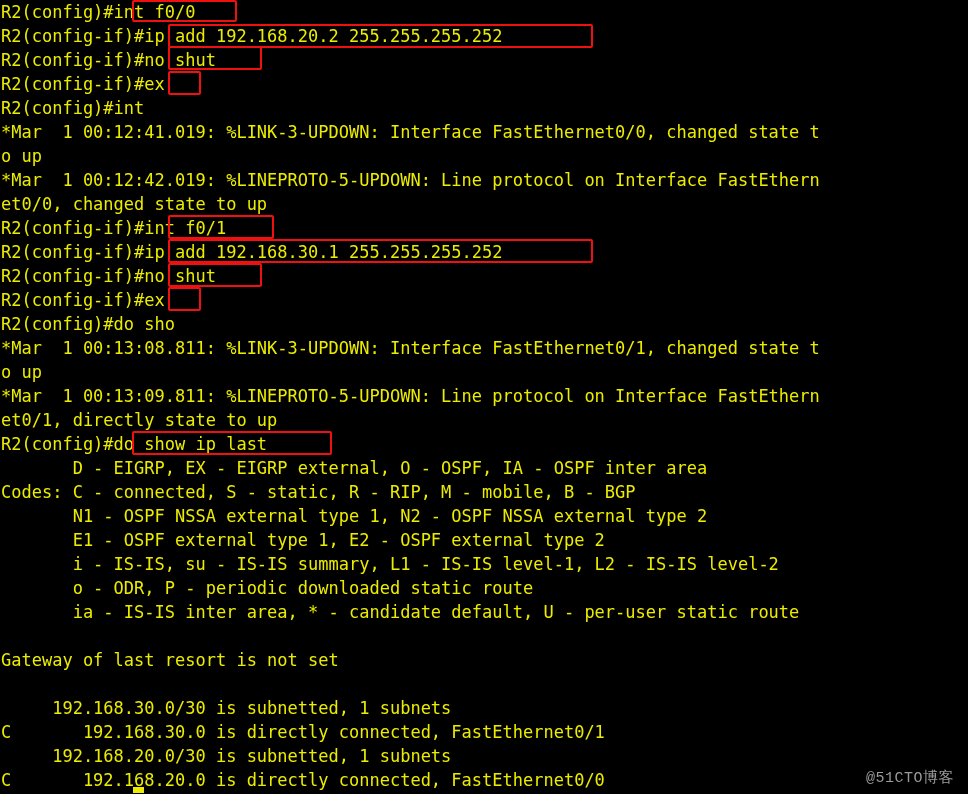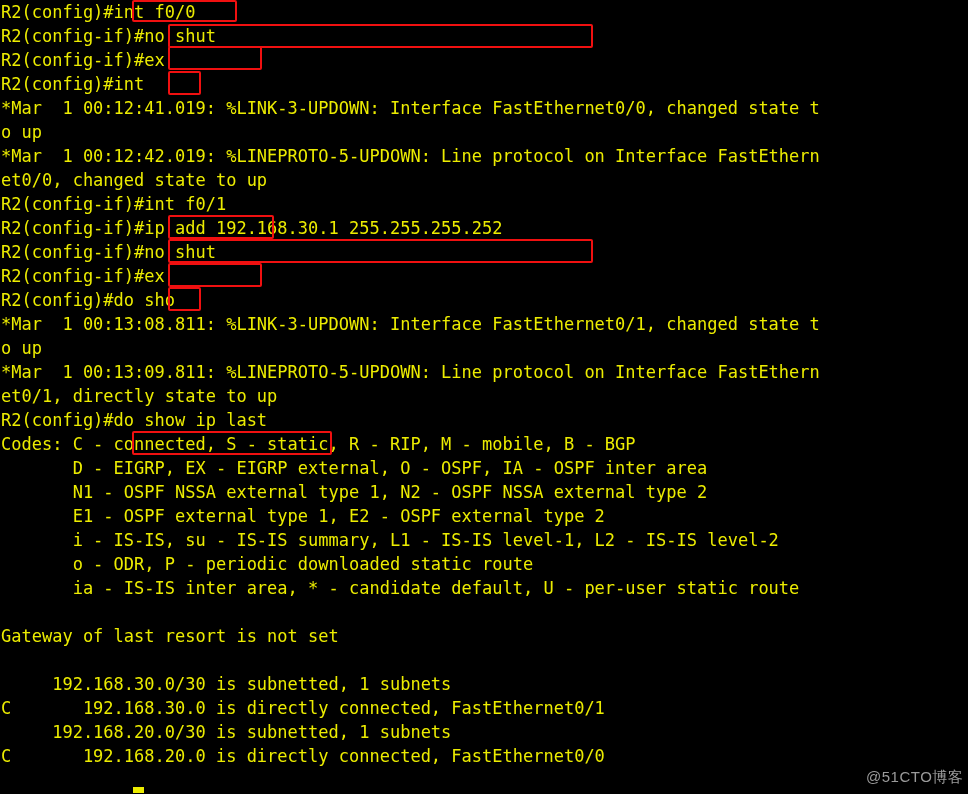--- a/index.html
+++ b/index.html
@@ -49,52 +49,53 @@
   }
   #cursor-block {
     position: absolute;
     background: #ecec00;
     width: 11px;
     height: 6px;
   }
   #watermark {
     position: absolute;
     color: #9a9a9a;
-    font-family: Liberation Sans, sans-serif;
+    font-family: Liberation Mono, monospace;
     font-size: 15px;
     letter-spacing: 0.5px;
     white-space: pre;
   }
 </style>
 </head>
 <body style="background: rgb(0, 0, 0);">
 
 <div id="terminal" style="background: rgb(0, 0, 0);">
 
   <div id="console-lines">
       <div class="term-line">R2(config)#int f0/0</div>
+      <div class="term-line">R2(config-if)#ip add 192.168.20.2 255.255.255.252</div>
       <div class="term-line">R2(config-if)#no shut</div>
       <div class="term-line">R2(config-if)#ex</div>
       <div class="term-line">R2(config)#int</div>
       <div class="term-line">*Mar  1 00:12:41.019: %LINK-3-UPDOWN: Interface FastEthernet0/0, changed state t</div>
       <div class="term-line">o up</div>
       <div class="term-line">*Mar  1 00:12:42.019: %LINEPROTO-5-UPDOWN: Line protocol on Interface FastEthern</div>
       <div class="term-line">et0/0, changed state to up</div>
       <div class="term-line">R2(config-if)#int f0/1</div>
       <div class="term-line">R2(config-if)#ip add 192.168.30.1 255.255.255.252</div>
       <div class="term-line">R2(config-if)#no shut</div>
       <div class="term-line">R2(config-if)#ex</div>
       <div class="term-line">R2(config)#do sho</div>
       <div class="term-line">*Mar  1 00:13:08.811: %LINK-3-UPDOWN: Interface FastEthernet0/1, changed state t</div>
       <div class="term-line">o up</div>
       <div class="term-line">*Mar  1 00:13:09.811: %LINEPROTO-5-UPDOWN: Line protocol on Interface FastEthern</div>
       <div class="term-line">et0/1, directly state to up</div>
       <div class="term-line">R2(config)#do show ip last</div>
+      <div class="term-line">       D - EIGRP, EX - EIGRP external, O - OSPF, IA - OSPF inter area</div>
       <div class="term-line">Codes: C - connected, S - static, R - RIP, M - mobile, B - BGP</div>
-      <div class="term-line">       D - EIGRP, EX - EIGRP external, O - OSPF, IA - OSPF inter area</div>
       <div class="term-line">       N1 - OSPF NSSA external type 1, N2 - OSPF NSSA external type 2</div>
       <div class="term-line">       E1 - OSPF external type 1, E2 - OSPF external type 2</div>
       <div class="term-line">       i - IS-IS, su - IS-IS summary, L1 - IS-IS level-1, L2 - IS-IS level-2</div>
       <div class="term-line">       o - ODR, P - periodic downloaded static route</div>
       <div class="term-line">       ia - IS-IS inter area, * - candidate default, U - per-user static route</div>
       <div class="term-line"></div>
       <div class="term-line">Gateway of last resort is not set</div>
       <div class="term-line"></div>
       <div class="term-line">     192.168.30.0/30 is subnetted, 1 subnets</div>
       <div class="term-line">C       192.168.30.0 is directly connected, FastEthernet0/1</div>

